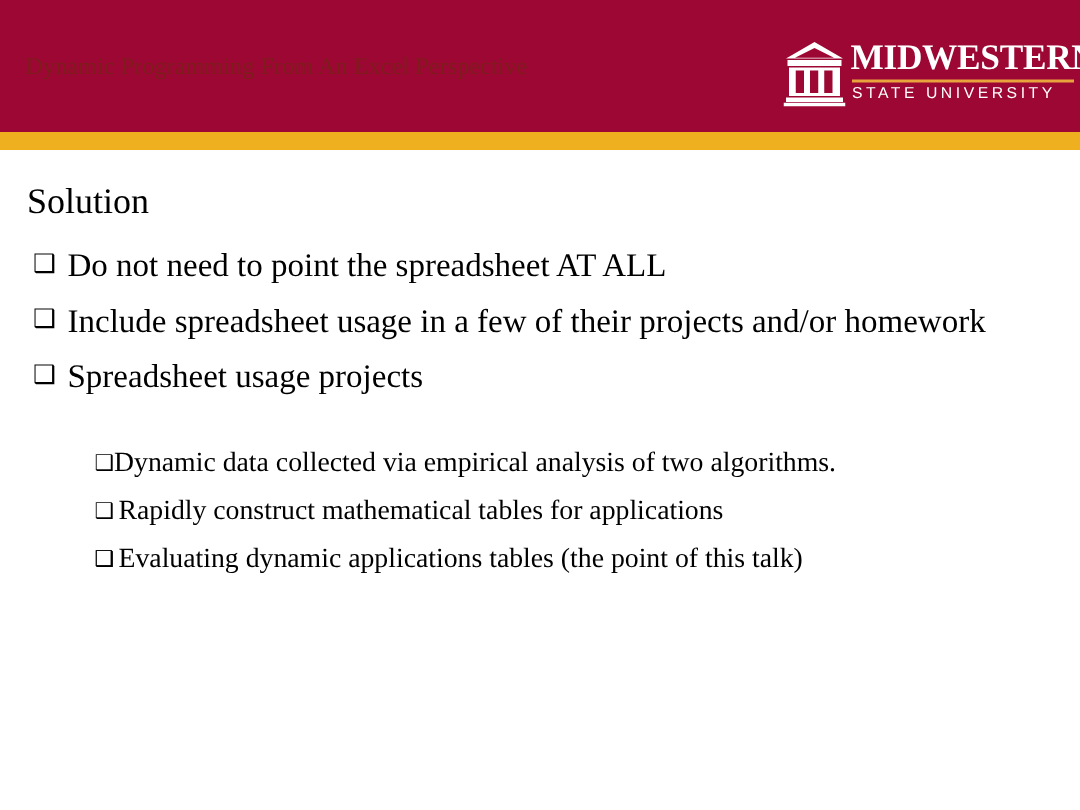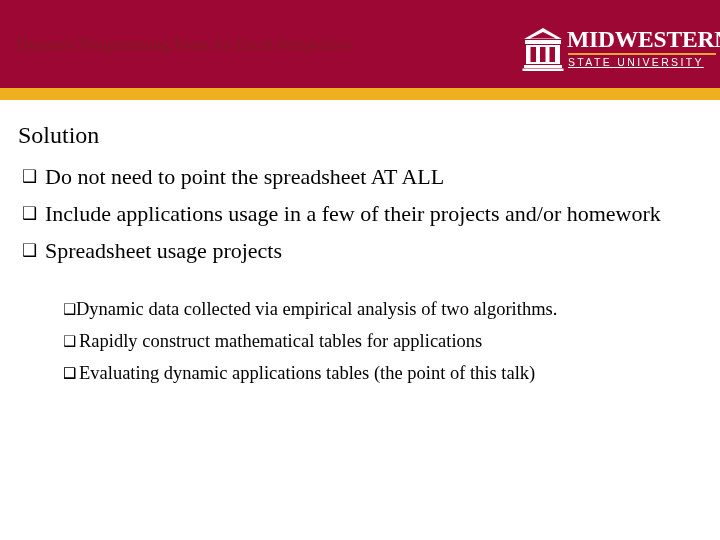--- a/index.html
+++ b/index.html
@@ -100,21 +100,20 @@
   .logo-sub {
     position: absolute;
     left: 1px;
     top: 30px;
     color: #ffffff;
     font-family: "Liberation Sans", "DejaVu Sans", sans-serif;
     font-size: 10.5px;
     line-height: 13px;
     letter-spacing: 2.35px;
     white-space: nowrap;
-    text-decoration: underline;
   }
 
   
   .body-area {
     position: absolute;
     left: 0;
     top: 100px;
     width: 720px;
     height: 440px;
   }
@@ -229,21 +228,21 @@
 
     <div class="heading">Solution</div>
 
     <div class="bullets">
       <p class="bullet-l1">
         <span class="glyph">❑</span>
         <span>Do not need to point the spreadsheet AT ALL</span>
       </p>
       <p class="bullet-l1">
         <span class="glyph">❑</span>
-        <span>Include applications usage in a few of their projects and/or homework</span>
+        <span>Include spreadsheet usage in a few of their projects and/or homework</span>
       </p>
       <p class="bullet-l1">
         <span class="glyph">❑</span>
         <span>Spreadsheet usage projects</span>
       </p>
     </div>
 
     <div class="sub-list">
       <p class="bullet-l2 tight">
         <span class="glyph">❑</span>

